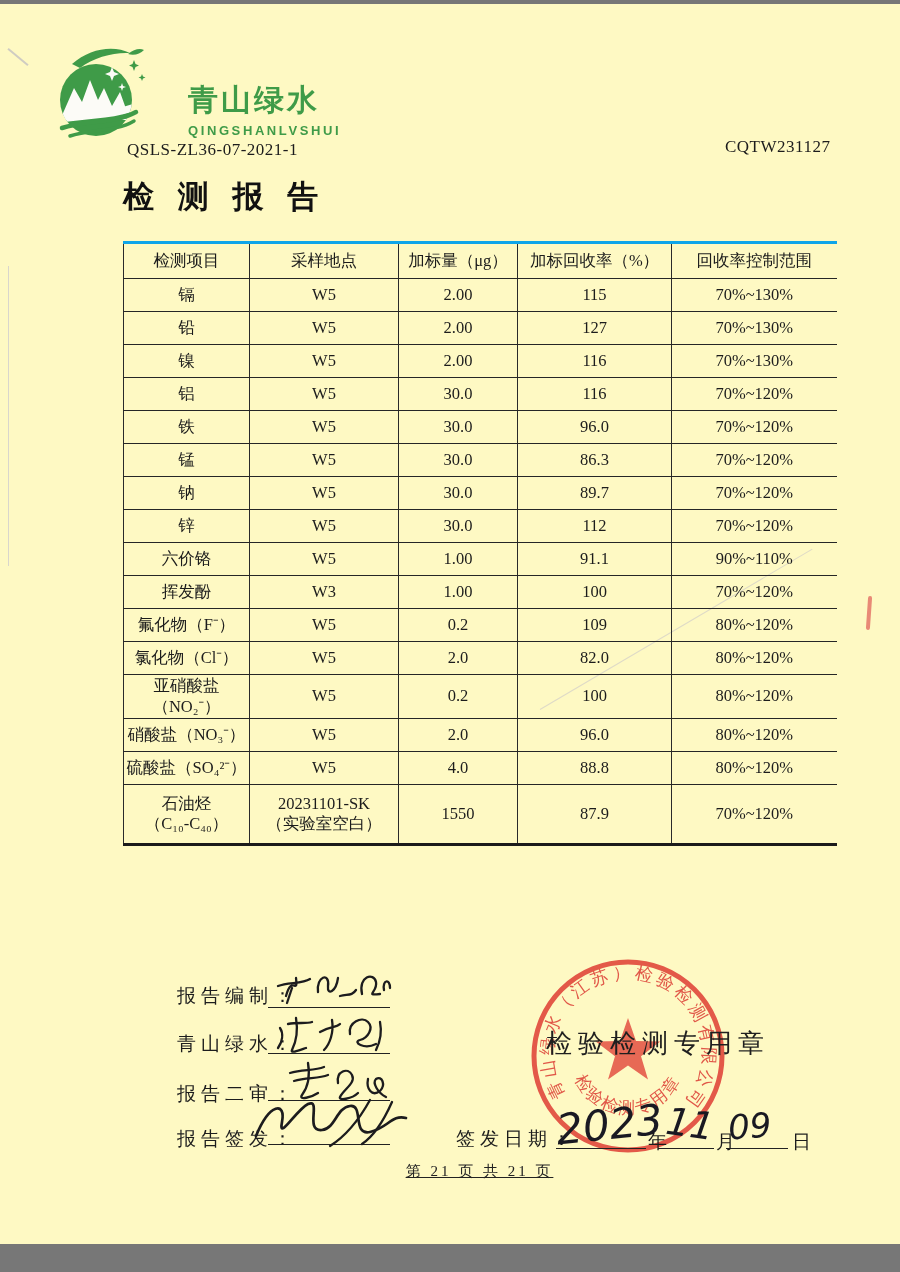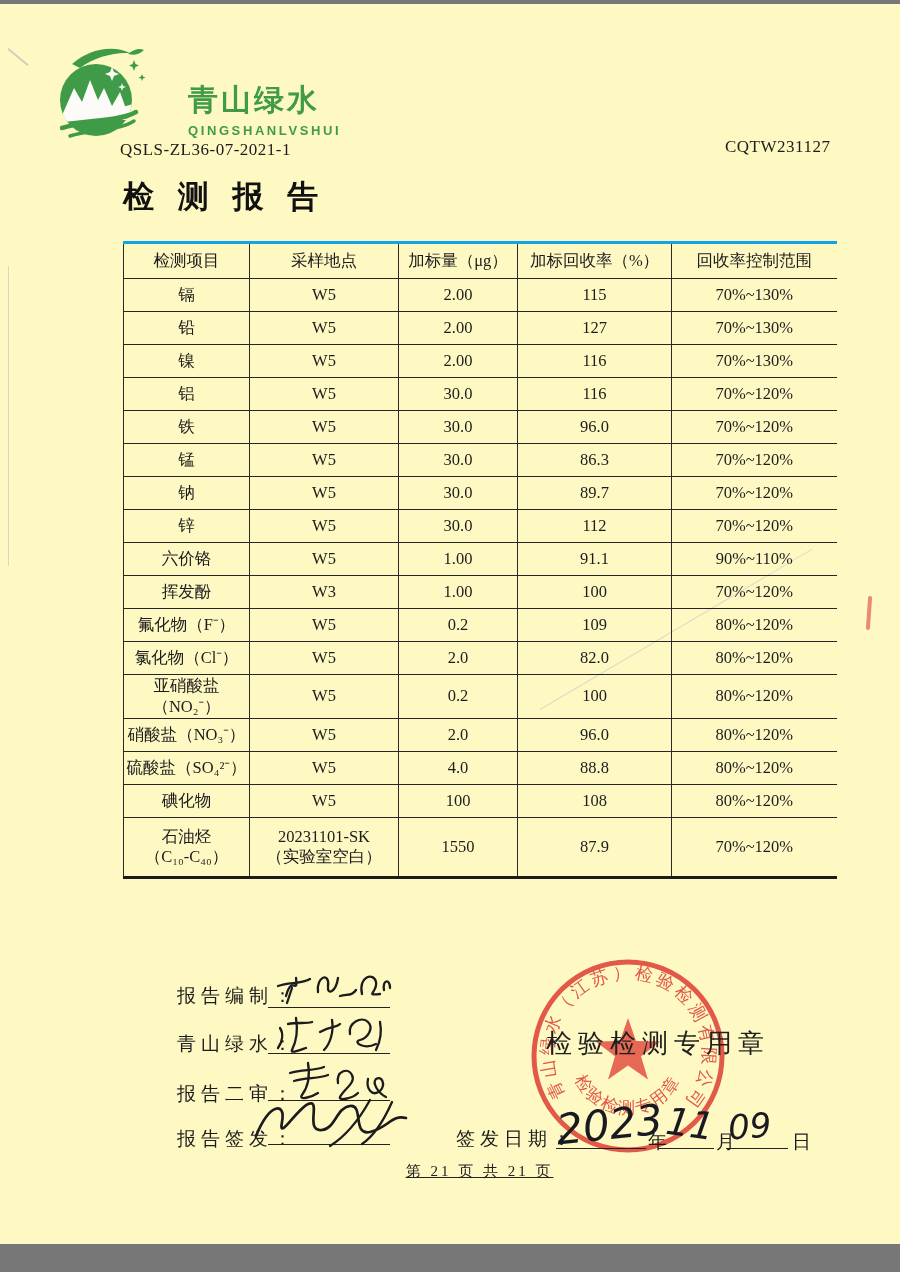--- a/index.html
+++ b/index.html
@@ -7,21 +7,21 @@
   .page {
     position:relative; width:900px; height:1240px; margin:4px auto;
     background:#fef9c3; color:#1c1c1c; overflow:hidden;
   }
   
   .logo { position:absolute; left:52px; top:40px; display:flex; }
   .logo-text { margin-left:14px; padding-top:36px; }
   .logo-cn { font-family:"Liberation Sans", sans-serif; font-size:30px; font-weight:700; letter-spacing:3px; color:#3f9b48; }
   .logo-en { font-family:"Liberation Sans", sans-serif; font-size:13px; font-weight:700; letter-spacing:2.6px; color:#3f9b48; margin-top:2px; }
   
-  .code-left  { position:absolute; left:120px; top:136px; font-size:17px; letter-spacing:0.5px; }
+  .code-left  { position:absolute; left:127px; top:136px; font-size:17px; letter-spacing:0.5px; }
   .code-right { position:absolute; left:725px; top:133px; font-size:17px; letter-spacing:0.5px; }
   
   .report-title {
     position:absolute; left:123px; top:172px; width:713px; text-align:left;
     font-size:31px; font-weight:700; letter-spacing:8px; color:#111;
     font-family:"Liberation Serif", serif;
   }
   
   table.report {
     position:absolute; left:123px; top:237px; width:713px;
@@ -228,27 +228,20 @@
           <td>80%~120%</td>
         </tr>
         <tr>
           <td>硫酸盐（SO₄²⁻）</td>
           <td>W5</td>
           <td>4.0</td>
           <td>88.8</td>
           <td>80%~120%</td>
         </tr>
         <tr>
-          <td>碘化物</td>
-          <td>W5</td>
-          <td>100</td>
-          <td>108</td>
-          <td>80%~120%</td>
-        </tr>
-        <tr>
           <td>石油烃
 （C₁₀-C₄₀）</td>
           <td>20231101-SK
 （实验室空白）</td>
           <td>1550</td>
           <td>87.9</td>
           <td>70%~120%</td>
         </tr>
       </tbody>
   </table>

